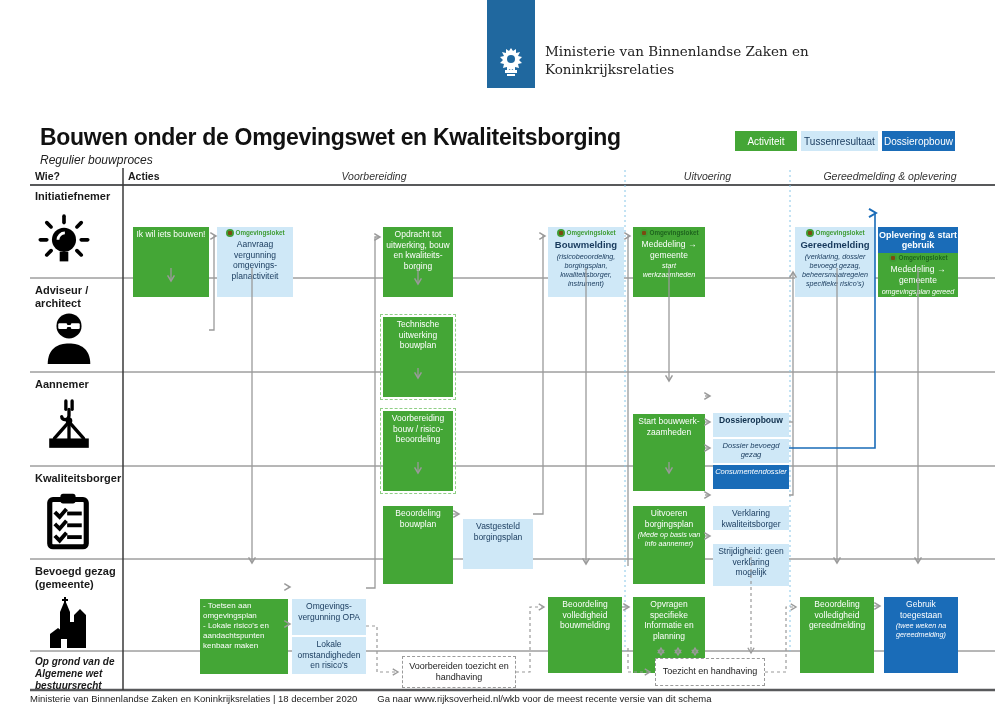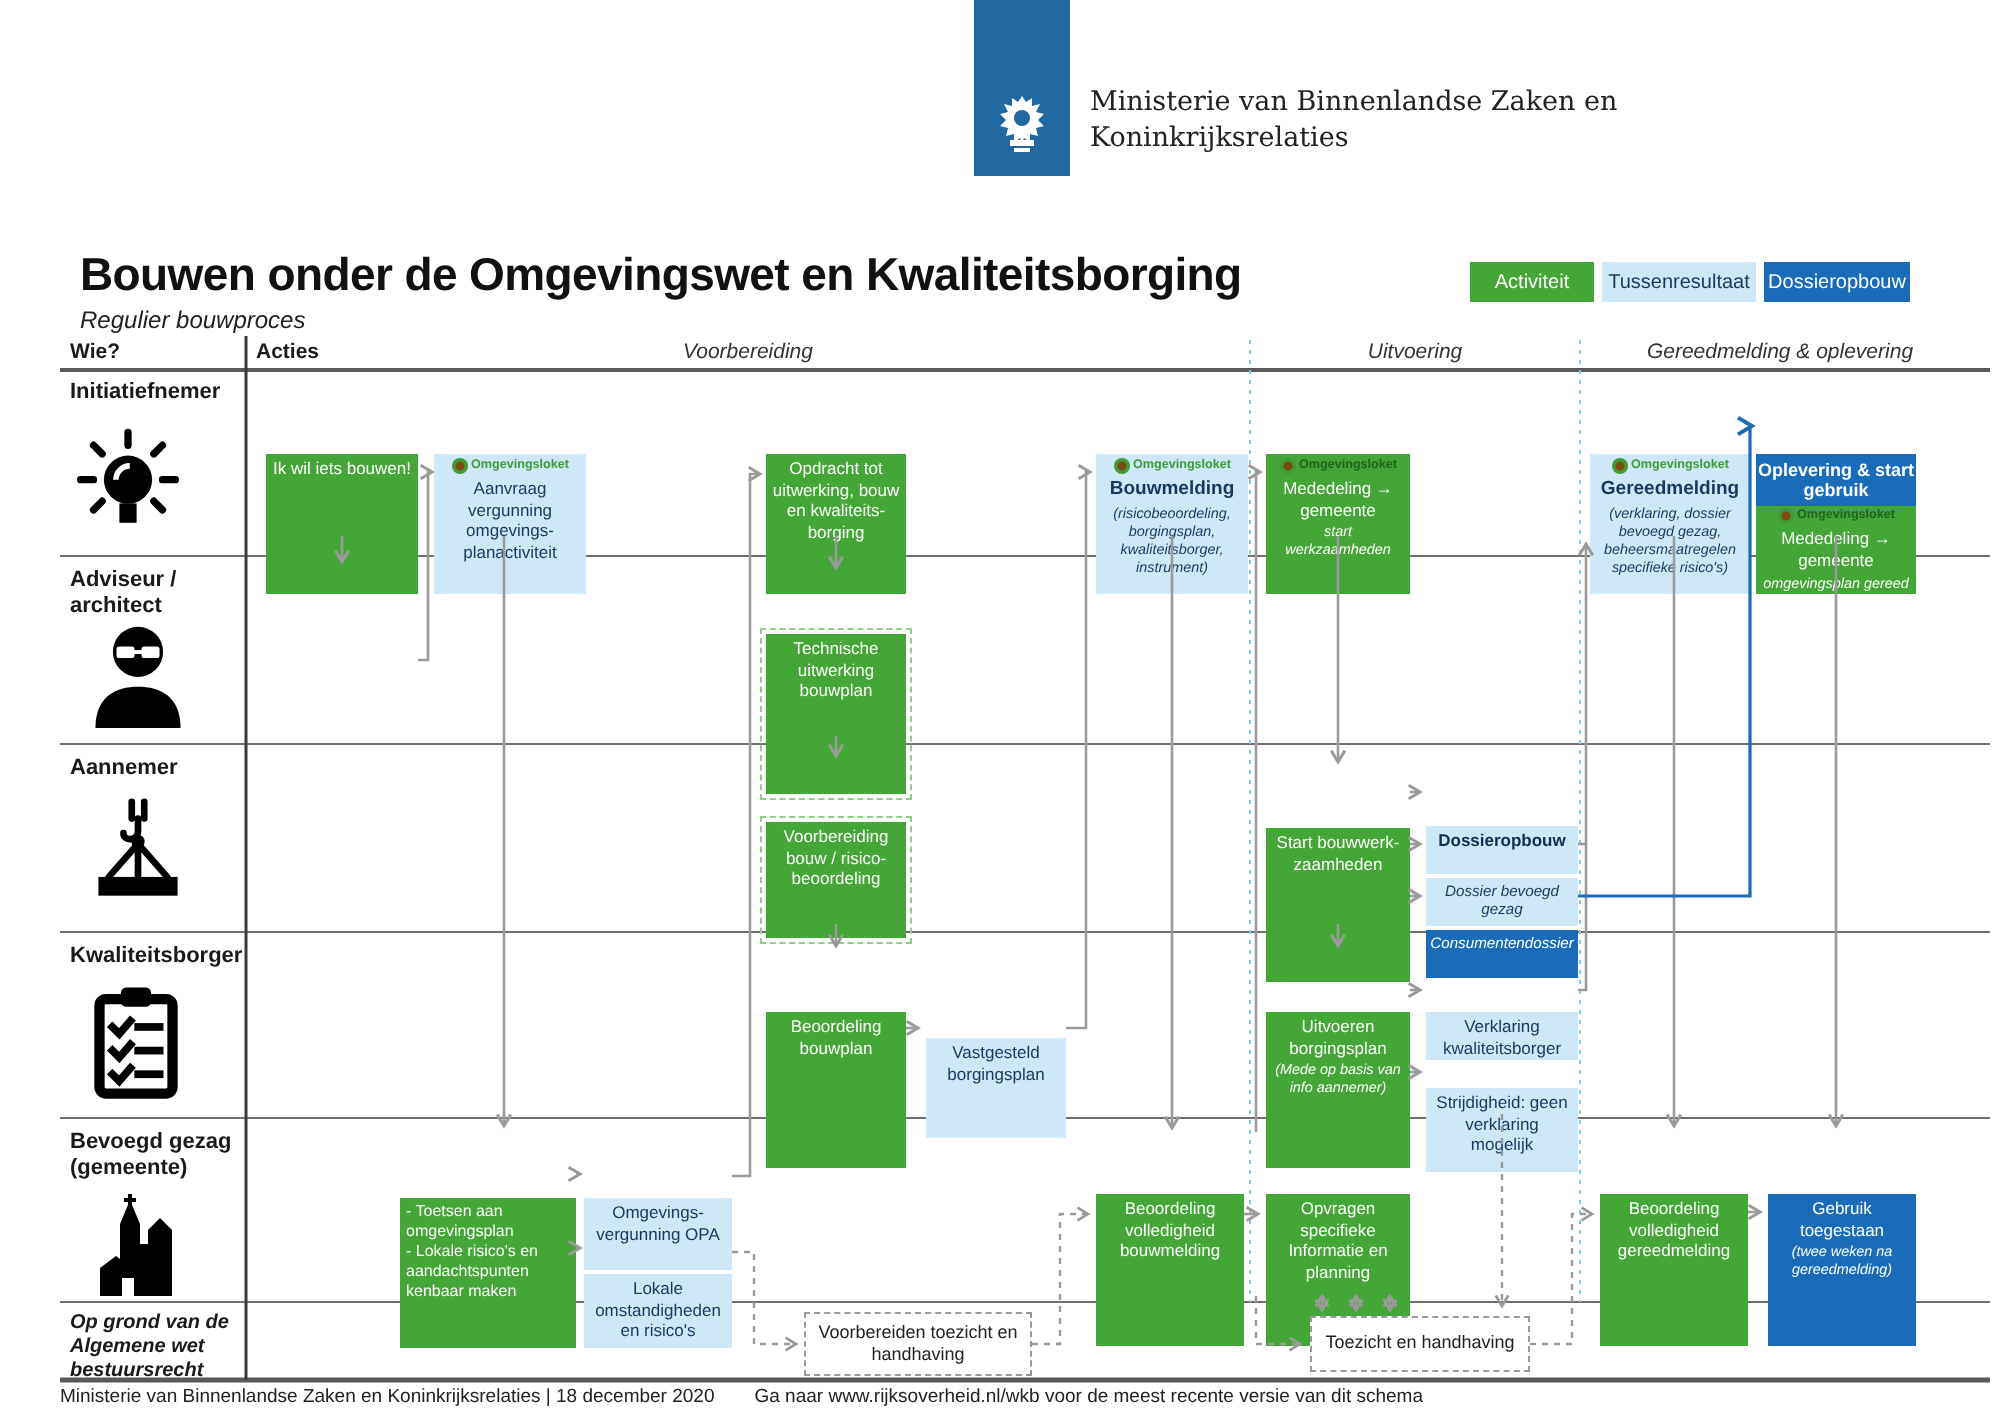--- a/index.html
+++ b/index.html
@@ -206,21 +206,21 @@
         </div>
       <span>Mededeling → gemeente</span>
       <div class="b-sub">omgevingsplan gereed</div>
     </div>
   </div>
 
   <div class="box act outline" style="left:383px;top:288px;width:70px;height:80px">
     <span>Technische uitwerking bouwplan</span>
   </div>
 
-  <div class="box act outline" style="left:383px;top:382px;width:70px;height:58px">
+  <div class="box act outline" style="left:383px;top:382px;width:70px;height:80px">
     <span>Voorbereiding bouw / risico-beoordeling</span>
   </div>
   <div class="box act" style="left:633px;top:385px;width:72px;height:77px">
     <span>Start bouwwerk-zaamheden</span>
   </div>
   <div class="box mid" style="left:713px;top:384px;width:76px;height:24px;font-weight:700;color:#10304d">
     <span>Dossieropbouw</span>
   </div>
   <div class="box mid" style="left:713px;top:410px;width:76px;height:24px;font-style:italic;font-size:7.6px">
     <span>Dossier bevoegd gezag</span>

